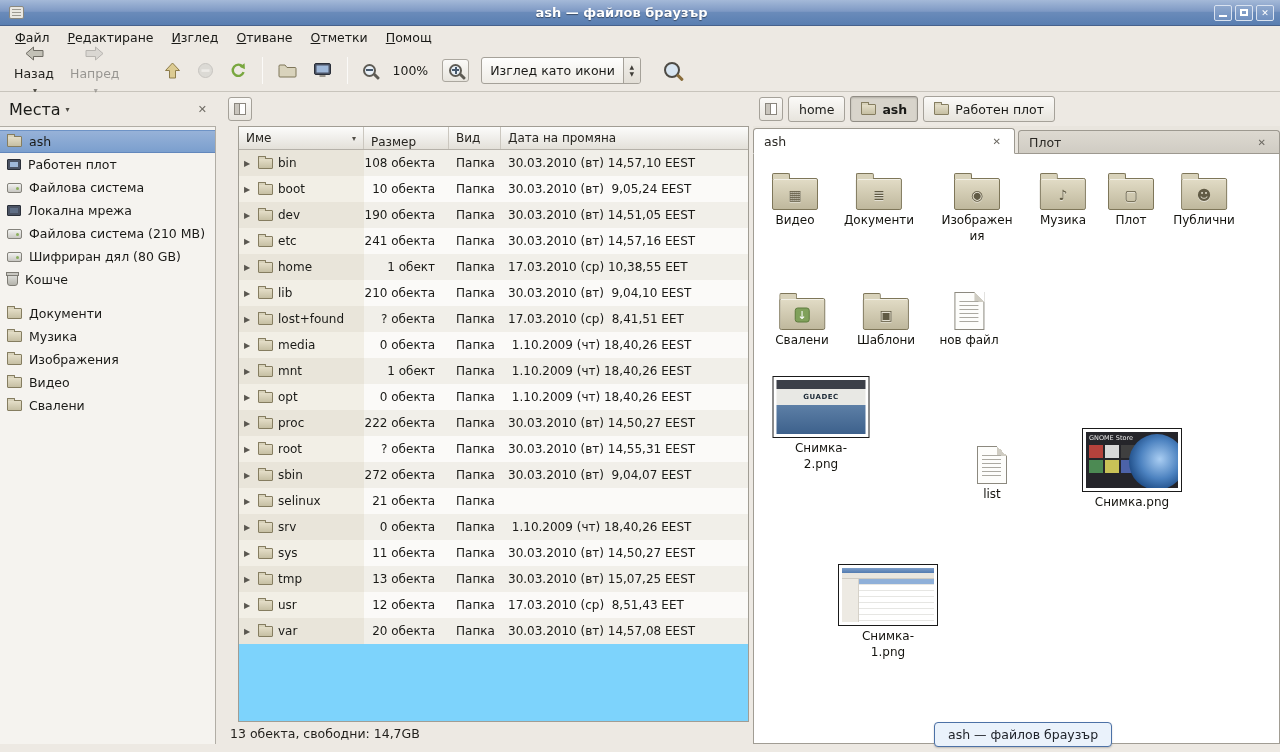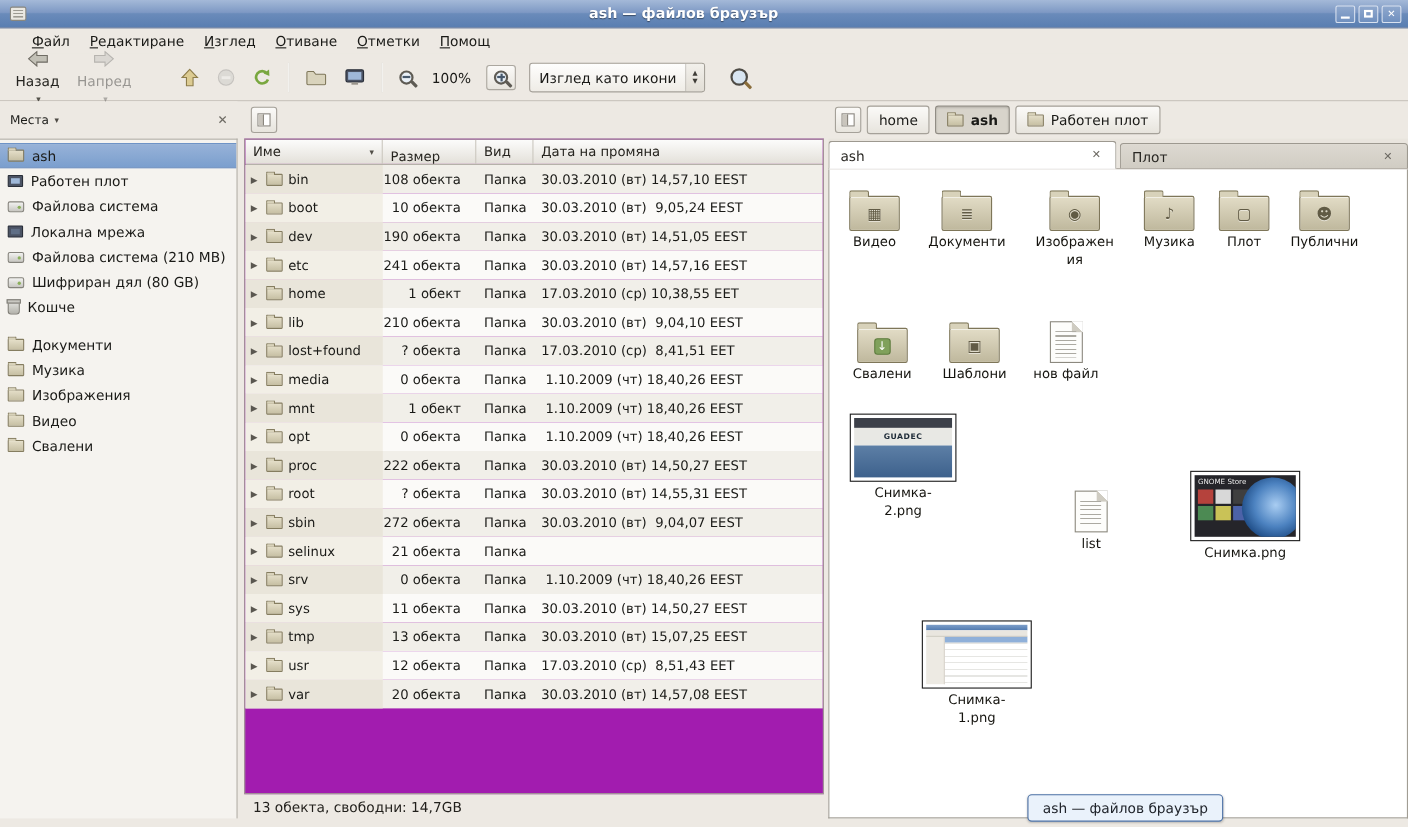--- a/index.html
+++ b/index.html
@@ -19,21 +19,21 @@
   background: repeating-linear-gradient(to bottom, #9C9A92 0 1px, transparent 1px 3px); }
 .title-text { flex: 1; text-align: center; color: #FFF; font-weight: bold; font-size: 13px; text-shadow: 0 1px 1px rgba(0,0,0,.45); }
 .win-btns { display: flex; gap: 3px; margin-right: 2px; }
 .wbtn { width: 18px; height: 16px; border: 1px solid #D9E2F0; border-radius: 2px;
   background: linear-gradient(#8FA8CD, #7090BF); display: flex; align-items: center; justify-content: center;
   color: #FFF; font-size: 9px; font-weight: bold; }
 .wbtn .mn { width: 8px; height: 2px; background: #FFF; margin-top: 7px; }
 .wbtn .mx { width: 8px; height: 7px; border: 2px solid #FFF; }
 
 
-.menubar { height: 23px; display: flex; align-items: center; padding-left: 20px; background: #EDE9E3; }
+.menubar { height: 23px; display: flex; align-items: center; padding-left: 6px; background: #EDE9E3; }
 .menu-item { display: inline-block; padding: 2px 9px; font-size: 12.5px; }
 .menu-item::first-letter { text-decoration: underline; }
 
 
 .toolbar { height: 43px; display: flex; align-items: center; padding: 0 7px; gap: 2px;
   background: #EDE9E3; border-bottom: 1px solid #C8C4BC; }
 .tbtn { display: flex; align-items: center; gap: 5px; padding: 5px 7px; border-radius: 3px; font-size: 12.5px; color: #24231F; flex-direction: column; }
 .tbtn.disabled { opacity: .42; filter: grayscale(.7); }
 .dd { font-size: 8px; color: #55524B; margin-left: 2px; }
 .tsep { width: 1px; height: 27px; background: #C8C4BC; border-right: 1px solid #FBFAF8; margin: 0 6px; flex: none; }
@@ -56,21 +56,21 @@
 .mag.big::after { background: #8A6D3B; width: 8px; }
 
 
 .main { display: flex; height: 652px; }
 .split6 { width: 6px; flex: none; }
 .split4 { width: 4px; flex: none; }
 
 
 .sidebar { width: 216px; flex: none; display: flex; flex-direction: column; background: #EDE9E3; }
 .side-head { height: 34px; display: flex; align-items: center; padding: 0 9px; gap: 5px; flex: none; }
-.side-title { font-size: 11px; }
+.side-title { font-size: 16px; }
 .side-dd { font-size: 8px; color: #4E4B45; }
 .side-close { margin-left: auto; color: #6E6B64; font-size: 11px; }
 .side-list { flex: 1; background: #F5F3EF; border-top: 1px solid #B1ADA5; border-right: 1px solid #B1ADA5; padding-top: 3px; overflow: hidden; }
 .side-item { height: 23px; display: flex; align-items: center; gap: 7px; padding: 0 4px 0 7px; font-size: 12.5px; }
 .side-item.selected { background: linear-gradient(#97B2D8, #7B9FCE); border-top: 1px solid #6E93C6; border-bottom: 1px solid #6287BC; }
 .side-sep { height: 11px; }
 .si { width: 17px; height: 17px; display: flex; align-items: center; justify-content: center; flex: none; }
 
 
 .ic-folder { width: 15px; height: 11px; background: linear-gradient(#E4DEC8, #C6BFA3); border: 1px solid #857D60; border-radius: 1px; position: relative; }
@@ -83,21 +83,21 @@
 .ic-trash { width: 11px; height: 12px; background: linear-gradient(#E0E0DC, #B4B3AC); border: 1px solid #7D7B74; border-radius: 1px 1px 3px 3px; position: relative; }
 .ic-trash::before { content: ''; position: absolute; top: -3px; left: -2px; right: -2px; height: 2px; background: #C9C8C2; border: 1px solid #7D7B74; }
 .ic-pane { width: 12px; height: 12px; border: 1px solid #8A867E; background: #FFF; position: relative; display: inline-block; }
 .ic-pane::before { content: ''; position: absolute; left: 0; top: 0; bottom: 0; width: 4px; background: #C9C5BD; border-right: 1px solid #8A867E; }
 
 
 .pane-mid { width: 527px; flex: none; display: flex; flex-direction: column; }
 .pane-strip { height: 34px; display: flex; align-items: center; padding: 0 6px; gap: 5px; flex: none; }
 .mini-btn { width: 24px; height: 24px; border: 1px solid #A5A199; border-radius: 3px;
   background: linear-gradient(#FBFAF8, #E7E4DD); display: flex; align-items: center; justify-content: center; flex: none; }
-.treebox { flex: 1; border: 1px solid #A19D94; background: #a21caf; overflow: hidden; display: flex; flex-direction: column; }
+.treebox { flex: 1; border: 1px solid #A19D94; background: #7dd3fc; overflow: hidden; display: flex; flex-direction: column; margin-left: 16px; }
 .thead { display: flex; height: 23px; flex: none; background: linear-gradient(#FCFCFB, #E3E0D9); border-bottom: 1px solid #B5B1A9; font-size: 12px; }
 .hcol { display: flex; align-items: center; padding: 0 7px; border-right: 1px solid #CBC7BF; color: #26241F; }
 .hcol.name { width: 125px; } .hcol.size { width: 85px; align-items: flex-end; } .hcol.type { width: 52px; } .hcol.date { flex: 1; border-right: none; }
 .sort-arrow { margin-left: auto; font-size: 8px; color: #514E47; padding-left: 6px; }
 .tbody { flex: 1; }
 .trow { display: flex; height: 26px; font-size: 12px; align-items: stretch; }
 .trow:nth-child(odd) { background: #F1EFE9; }
 .trow:nth-child(odd) .c-name { background: #E9E5DA; }
 .trow:nth-child(even) { background: #FBFAF8; }
 .trow:nth-child(even) .c-name { background: #F2EFE6; }

